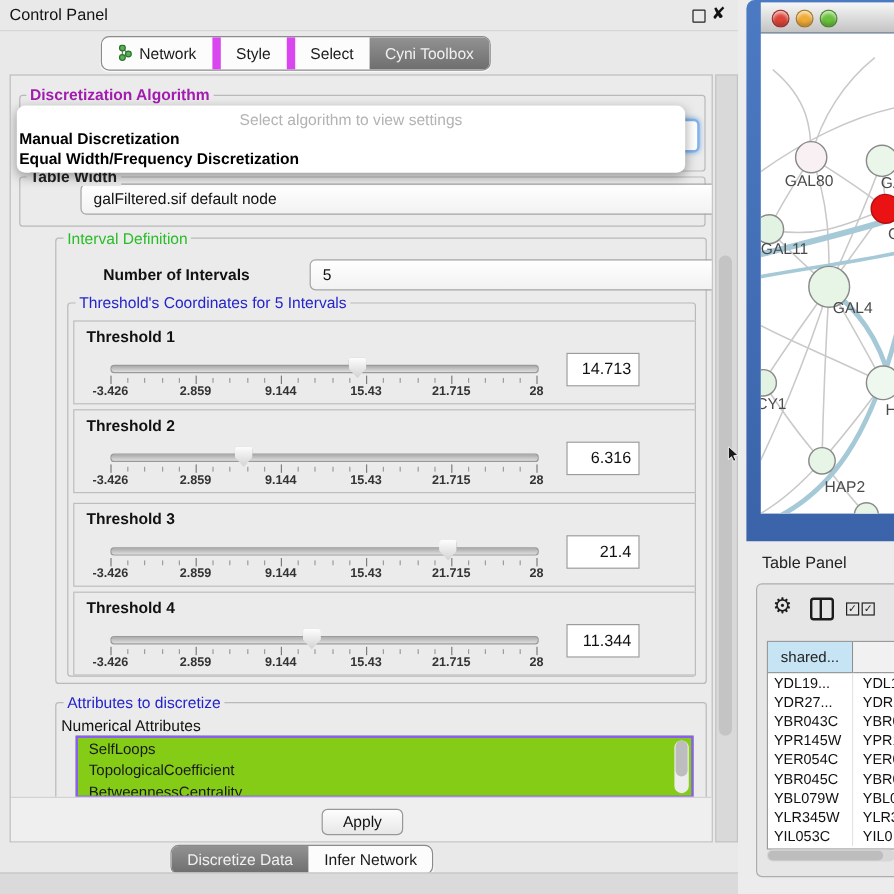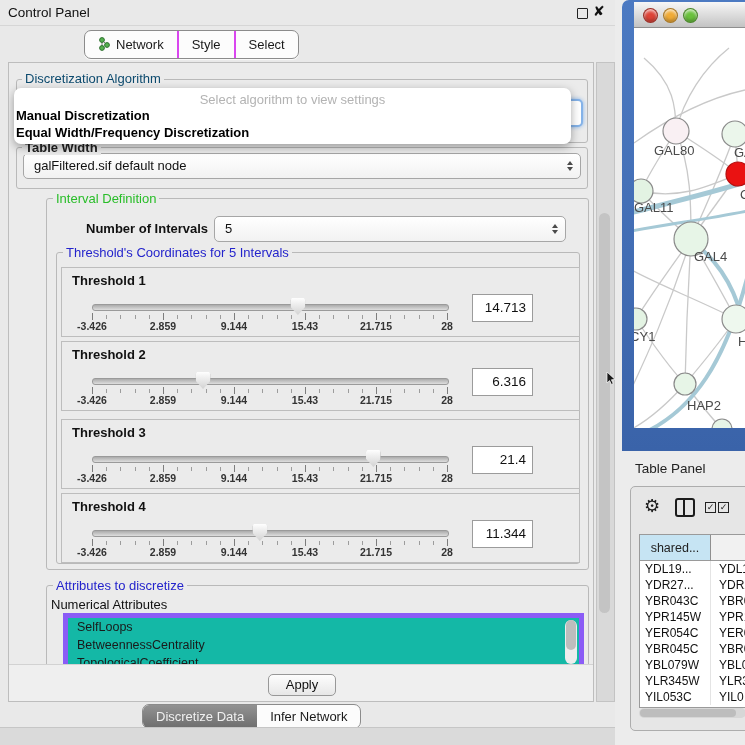--- a/index.html
+++ b/index.html
@@ -10,51 +10,51 @@
     -webkit-font-smoothing:antialiased;
   }
   .abs{position:absolute;}
   
   .cp{left:0;top:0;width:615px;height:745px;background:#e9e9e9;border-right:1px solid #c2c2c2;}
   .cp-header{left:0;top:0;width:615px;height:25px;border-bottom:1px solid #d6d6d6;}
   .cp-title{left:8px;top:5px;font-size:13.5px;color:#111;}
   .float-box{left:577px;top:8px;width:9px;height:9px;border:1.5px solid #222;border-radius:1px;}
   .close-x{left:593px;top:3px;font-size:14px;font-weight:bold;color:#111;}
   .segbar{display:flex;background:#fcfcfc;border:1px solid #8b8b8b;border-radius:7px;overflow:hidden;box-shadow:0 1px 1px rgba(255,255,255,.8);}
-  .seg{padding:0 13px;font-size:13px;line-height:25px;color:#1a1a1a;border-left:2px solid #d946ef;white-space:nowrap;display:flex;align-items:center;gap:5px;}
+  .seg{padding:0 13px;font-size:13px;line-height:25px;color:#1a1a1a;border-left:7px solid #d946ef;white-space:nowrap;display:flex;align-items:center;gap:5px;}
   .seg:first-child{border-left:none;}
   .seg.selected{background:linear-gradient(#929292,#6e6e6e);color:#f0f0f0;border-left:none;}
   .seg.selected + .seg{border-left:none;}
   .segbar.small .seg{line-height:22px;font-size:13px;}
   
   .content{left:8px;top:62px;width:584px;height:638px;background:#ebebeb;border:1px solid #bdbdbd;overflow:hidden;}
   .groupbox{border:1px solid #b9b9b9;border-radius:3px;}
   .gtitle{font-size:13px;background:#ebebeb;padding:0 3px;z-index:2;white-space:nowrap;}
-  .combo{background:linear-gradient(#ffffff,#f2f2f2);border:1px solid #a6a6a6;border-radius:5px;font-size:13px;color:#111;}
+  .combo{background:linear-gradient(#ffffff,#f2f2f2);border:1px solid #a6a6a6;border-radius:5px;font-size:13px;color:#111;margin-left:44px;}
   .combo .val{position:absolute;left:10px;top:0;line-height:24px;}
   .stepper{position:absolute;right:7px;top:50%;transform:translateY(-50%);display:flex;flex-direction:column;gap:2px;}
   .tri-up{width:0;height:0;border-left:3.5px solid transparent;border-right:3.5px solid transparent;border-bottom:4.5px solid #4a4a4a;}
   .tri-down{width:0;height:0;border-left:3.5px solid transparent;border-right:3.5px solid transparent;border-top:4.5px solid #4a4a4a;}
   .popup{background:#fff;border-radius:7px;box-shadow:0 3px 10px rgba(0,0,0,.35);z-index:20;}
   .popup-hint{position:absolute;left:0;right:0;top:4px;text-align:center;color:#b3b3b3;font-size:13px;}
   .popup-opt{position:absolute;left:2px;font-size:13px;color:#000;white-space:nowrap;}
   .focus-combo{background:#fff;border:2px solid #84b2e8;border-radius:5px;box-shadow:0 0 4px #84b2e8;z-index:1;}
   
   .threshold-panel{position:absolute;left:52px;width:517px;height:68px;border:1px solid #bdbdbd;background:#ebebeb;}
   .tp-title{position:absolute;left:10px;top:5px;font-size:13px;font-weight:bold;color:#111;}
   .track{position:absolute;left:30px;top:36px;width:355px;height:5px;border-radius:3px;background:linear-gradient(#ababab,#dedede);border:1px solid #9a9a9a;}
   .thumb{position:absolute;top:-7px;width:15px;height:17px;transform:translateX(-50%);background:linear-gradient(#fefefe,#d2d2d2);clip-path:polygon(10% 0,90% 0,100% 15%,100% 52%,50% 100%,0 52%,0 15%);filter:drop-shadow(0 0 1px #777);}
   .ticks{position:absolute;left:30px;top:45px;width:355px;height:8px;}
   .tick{position:absolute;top:2px;width:1px;height:4px;background:#9c9c9c;}
   .tick.major{top:0;height:7px;background:#7d7d7d;}
   .axis-labels{position:absolute;left:30px;top:52px;width:355px;height:12px;}
   .axis-label{position:absolute;transform:translateX(-50%);font-size:10.5px;font-weight:bold;color:#333;white-space:nowrap;}
   .valbox{position:absolute;left:410px;top:26px;width:53px;height:26px;background:#fff;border:1px solid #9b9b9b;font-size:13.5px;color:#111;text-align:right;line-height:26px;padding-right:6px;}
   
-  .listbox{background:#14b8a6;border:5px solid #8b5cf6;overflow:hidden;}
+  .listbox{background:#84cc16;border:2px solid #8b5cf6;overflow:hidden;}
   .list-item{position:relative;height:18px;line-height:18px;font-size:12.5px;color:#1a1a1a;padding-left:9px;}
   .list-vscroll{position:absolute;right:2px;top:2px;width:12px;height:44px;background:#ededed;border-radius:6px;}
   .list-vthumb{position:absolute;left:1px;top:0;width:10px;height:30px;background:#bdbdbd;border-radius:5px;}
   .apply-band{left:0px;top:601px;width:584px;height:37px;background:#efefef;border-top:1px solid #d2d2d2;}
   .btn{background:linear-gradient(#fdfdfd,#e7e7e7);border:1px solid #989898;border-radius:5px;font-size:13px;color:#111;text-align:center;line-height:20px;}
   
   .cp-scroll{left:596px;top:62px;width:17px;height:638px;background:#d9d9d9;border:1px solid #c3c3c3;}
   .cp-thumb{left:2px;top:150px;width:11px;height:400px;background:#c4c4c4;border-radius:6px;}
   
   .right-col{left:615px;top:0;width:130px;height:745px;background:#ececec;}
@@ -104,26 +104,29 @@
         <circle cx="4" cy="11" r="2.4" fill="#55b24f" stroke="#2e7030"></circle>
       </svg>
       <span>Network</span>
     </div>
     <div class="seg">
         <span>Style</span>
       </div>
     <div class="seg">
         <span>Select</span>
       </div>
+    <div class="seg selected">
+        <span>Cyni Toolbox</span>
+      </div>
   </div>
 
   <div class="abs content">
 
     <div class="abs groupbox" style="left:7px;top:16px;width:570px;height:62px;"></div>
-    <span class="abs gtitle" style="left:13px;top:8px;font-weight:normal;color:#0c4a6e;">Discretization Algorithm</span>
+    <span class="abs gtitle" style="left:13px;top:8px;font-weight:bold;color:#a21caf;">Discretization Algorithm</span>
     <div class="abs focus-combo" style="left:14px;top:36px;width:556px;height:24px;"></div>
 
     <div class="abs popup" style="left:5px;top:25px;width:557px;height:56px;">
       <div class="popup-hint">Select algorithm to view settings</div>
       <div class="popup-opt" style="top:20px;font-weight:bold;">Manual Discretization</div>
       <div class="popup-opt" style="top:37px;font-weight:bold;">Equal Width/Frequency Discretization</div>
     </div>
 
     <div class="abs groupbox" style="left:7px;top:84px;width:570px;height:40px;"></div>
     <span class="abs gtitle" style="left:13px;top:77px;font-weight:bold;color:#222;">Table Width</span>
@@ -321,22 +324,22 @@
           <span class="axis-label" style="left: 100%;">28</span>
         </div>
       <div class="valbox">11.344</div>
     </div>
 
     <div class="abs groupbox" style="left:37px;top:522px;width:541px;height:80px;"></div>
     <span class="abs gtitle" style="left:44px;top:515px;color:#2424cc;">Attributes to discretize</span>
     <span class="abs" style="left:42px;top:534px;font-size:13px;font-weight:normal;color:#111;">Numerical Attributes</span>
     <div class="abs listbox" style="left:54px;top:550px;width:511px;height:48px;">
       <div class="list-item">SelfLoops</div>
+      <div class="list-item">TopologicalCoefficient</div>
       <div class="list-item">BetweennessCentrality</div>
-      <div class="list-item">TopologicalCoefficient</div>
       <div class="list-vscroll">
           <div class="list-vthumb"></div>
         </div>
     </div>
 
     <div class="abs apply-band">
       <div class="abs btn" style="left:259px;top:9px;width:66px;height:20px;">Apply</div>
     </div>
   </div>
 

